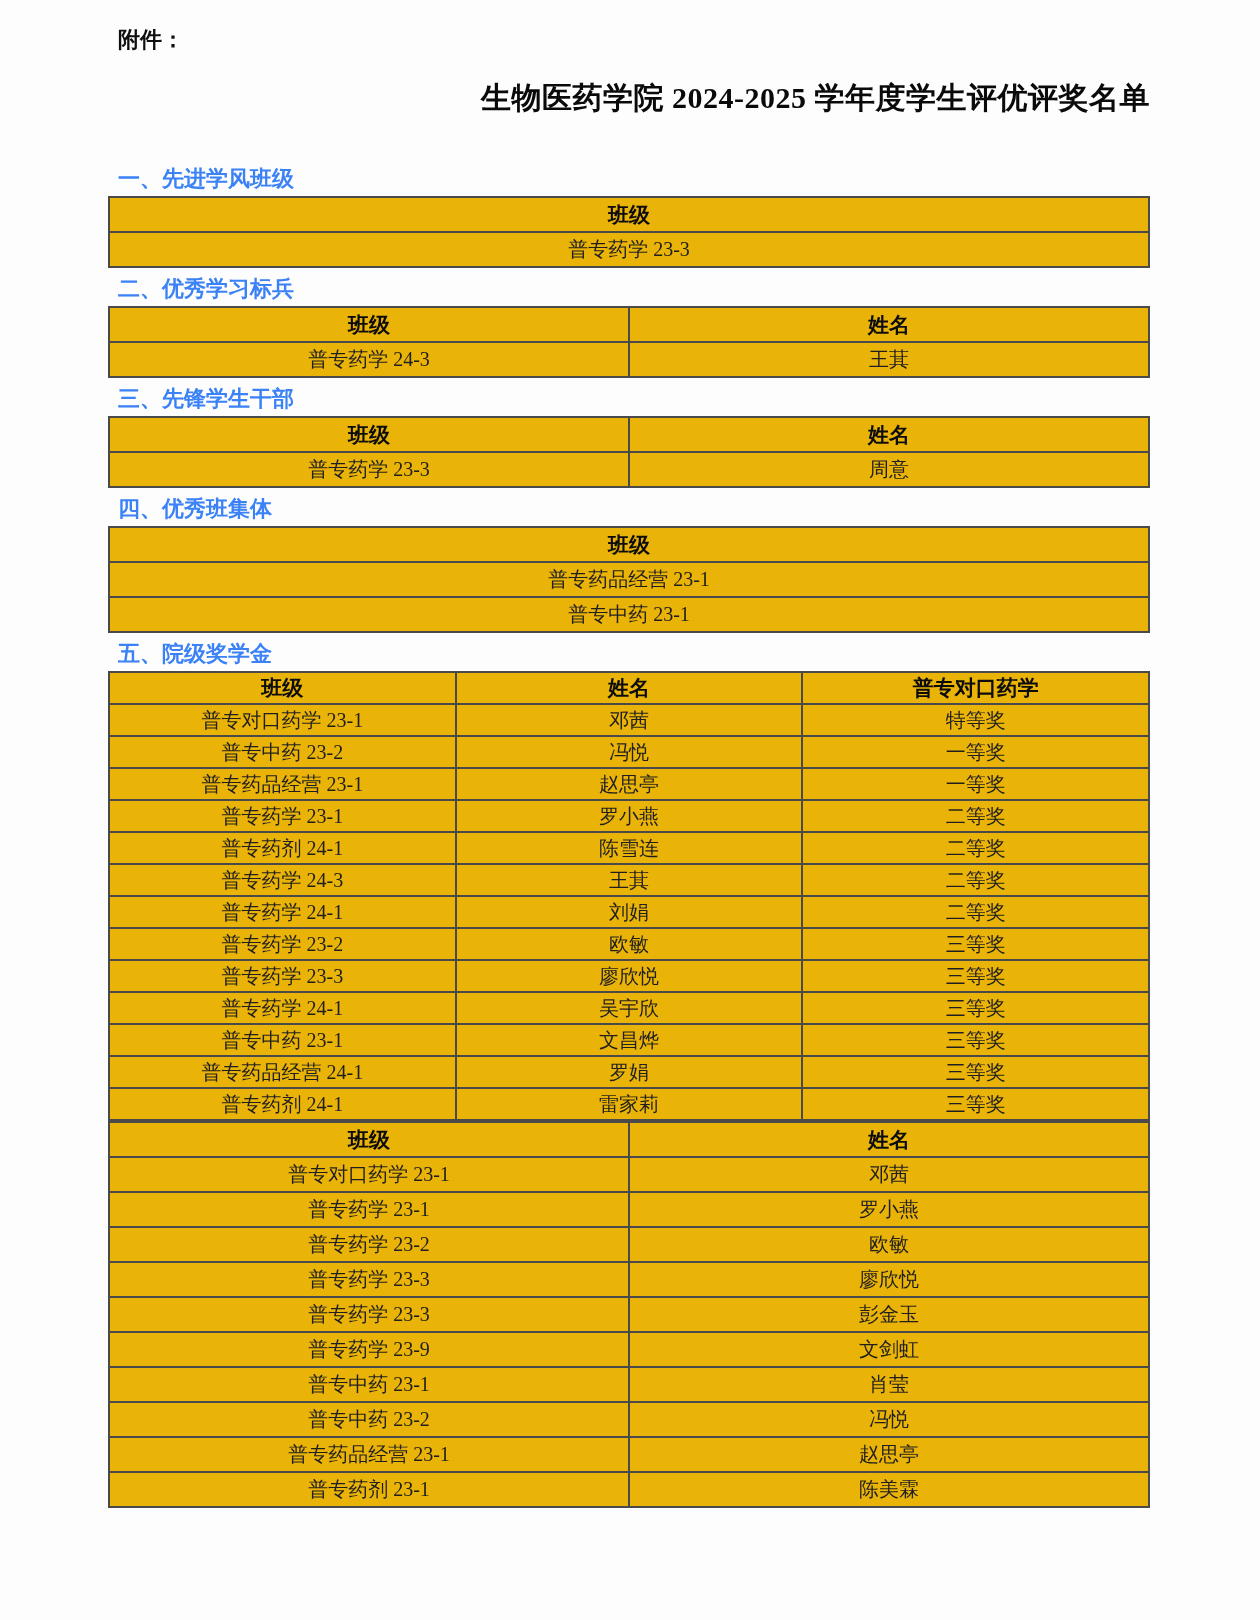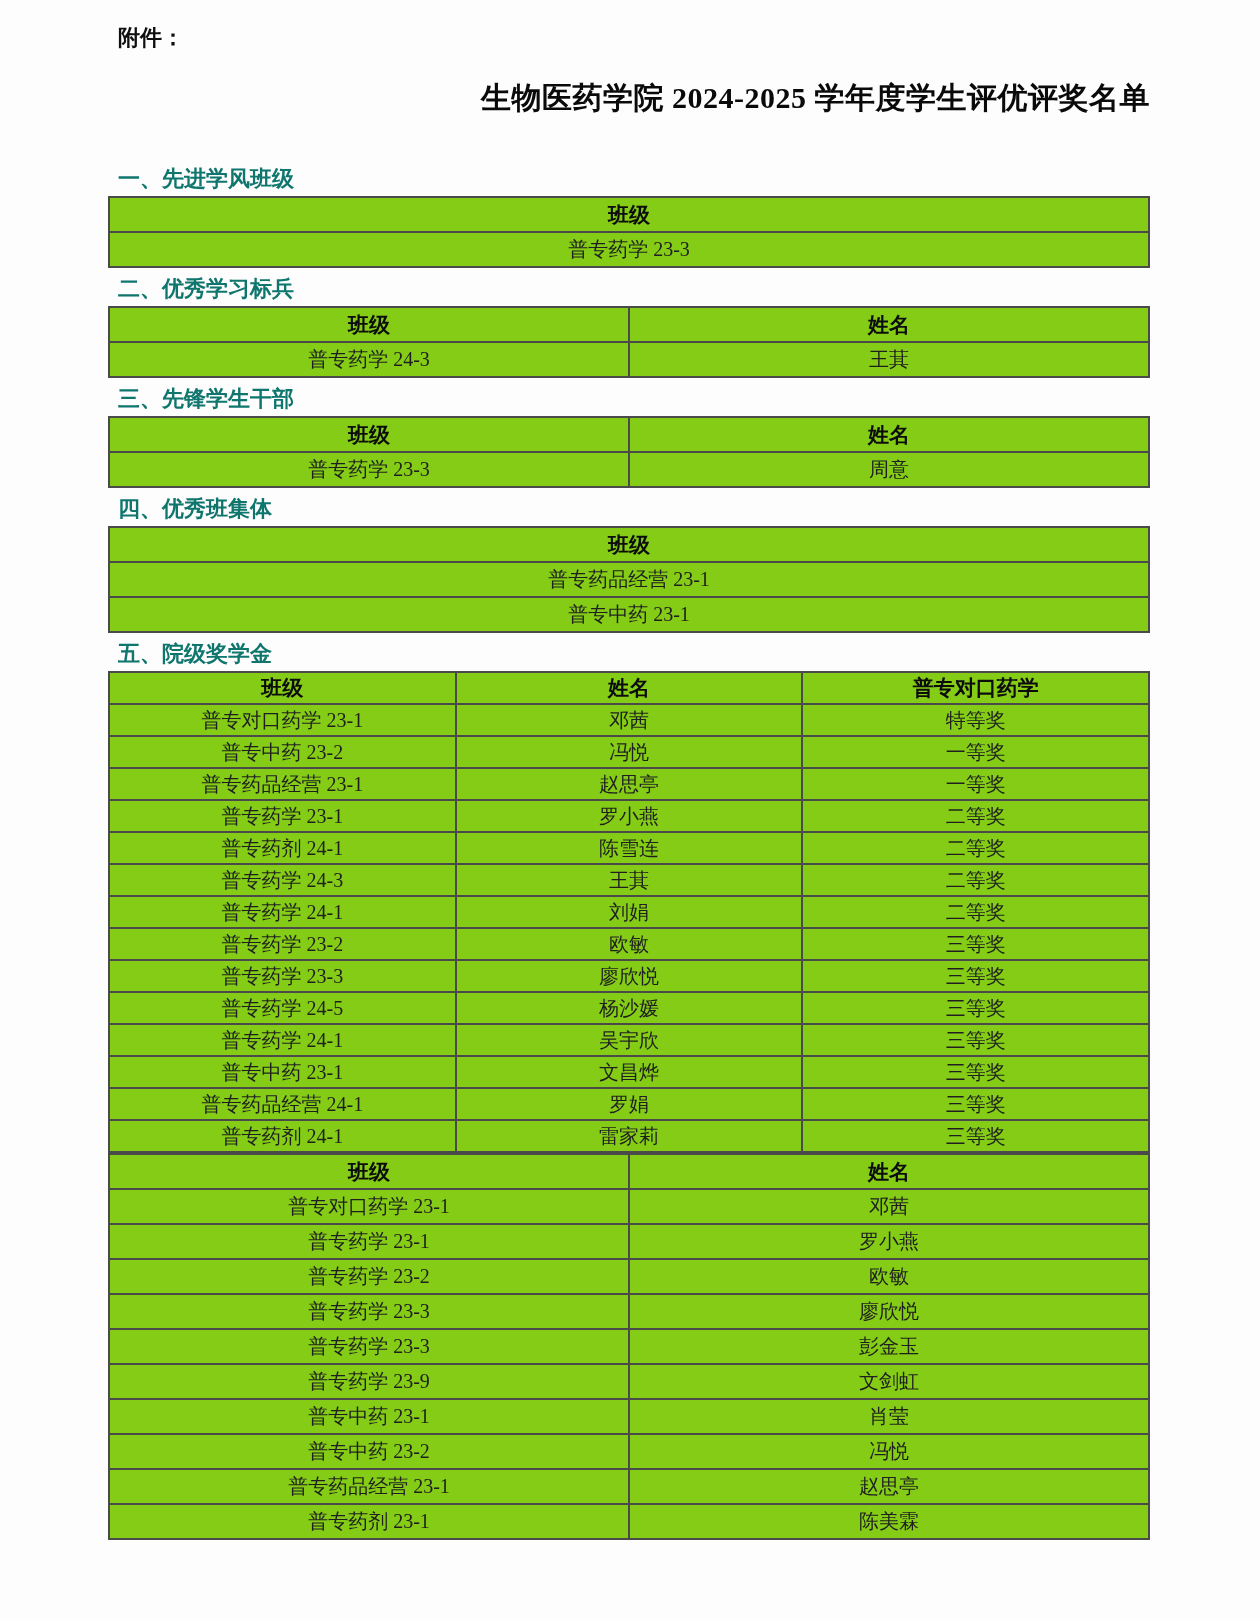--- a/index.html
+++ b/index.html
@@ -14,21 +14,21 @@
     font-family: "Liberation Serif", "DejaVu Serif", serif;
     overflow: hidden;
   }
   .page {
     box-sizing: border-box;
     width: 1260px;
     height: 1620px;
     padding: 26px 110px 0 108px;
   }
   .attachment {
-    font-family: Liberation Mono, monospace;
+    font-family: Liberation Sans, sans-serif;
     font-weight: bold;
     font-size: 22px;
     line-height: 28px;
     margin: 0 0 0 10px;
     color: #0f0f0f;
   }
   .title {
     text-align: right;
     font-weight: bold;
     font-size: 30px;
@@ -36,30 +36,30 @@
     letter-spacing: 0.5px;
     margin: 24px 0 0 0;
     color: #0a0a0a;
   }
   section h2 {
     font-family: "Liberation Sans", "DejaVu Sans", sans-serif;
     font-weight: bold;
     font-size: 22px;
     line-height: 26px;
     margin: 8px 0 4px 10px;
-    color: #0f766e;
+    color: #3b82f6;
   }
   section.s1 h2 {
     margin-top: 48px;
   }
   table {
     width: 100%;
     border-collapse: collapse;
     table-layout: fixed;
-    background: #84cc16;
+    background: #eab308;
   }
   th, td {
     border: 2px solid #4a4a4a;
     text-align: center;
     vertical-align: middle;
     padding: 0 4px;
     height: 33px;
     font-size: 20px;
     color: #1f1f1f;
     overflow: hidden;
@@ -205,25 +205,20 @@
               <td>普专药学 23-2</td>
               <td>欧敏</td>
               <td>三等奖</td>
             </tr>
             <tr>
               <td>普专药学 23-3</td>
               <td>廖欣悦</td>
               <td>三等奖</td>
             </tr>
             <tr>
-              <td>普专药学 24-5</td>
-              <td>杨沙媛</td>
-              <td>三等奖</td>
-            </tr>
-            <tr>
               <td>普专药学 24-1</td>
               <td>吴宇欣</td>
               <td>三等奖</td>
             </tr>
             <tr>
               <td>普专中药 23-1</td>
               <td>文昌烨</td>
               <td>三等奖</td>
             </tr>
             <tr>

